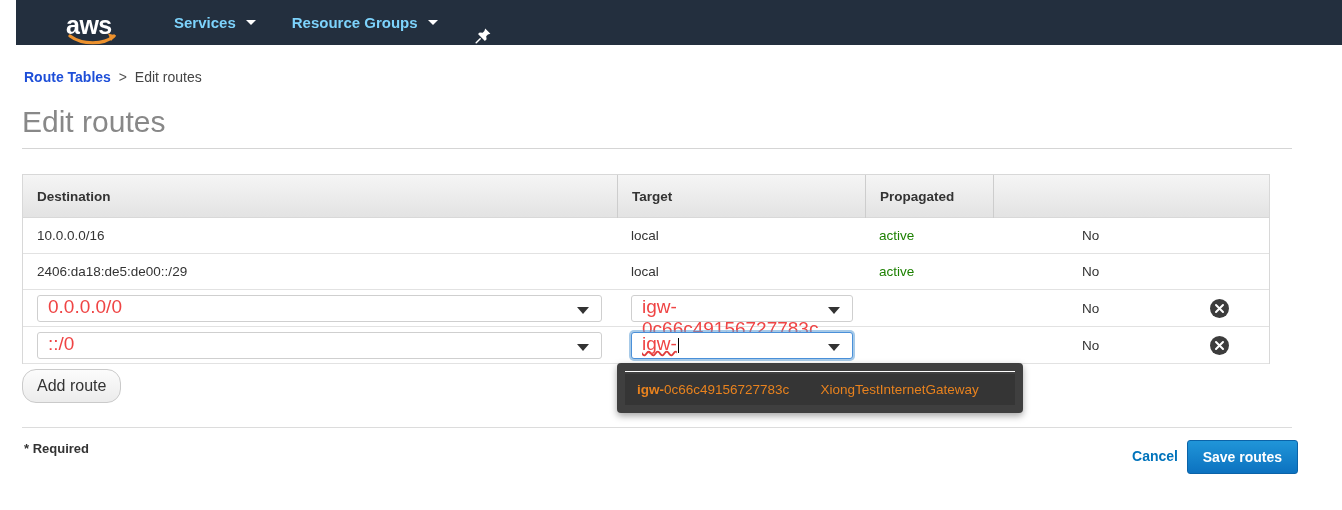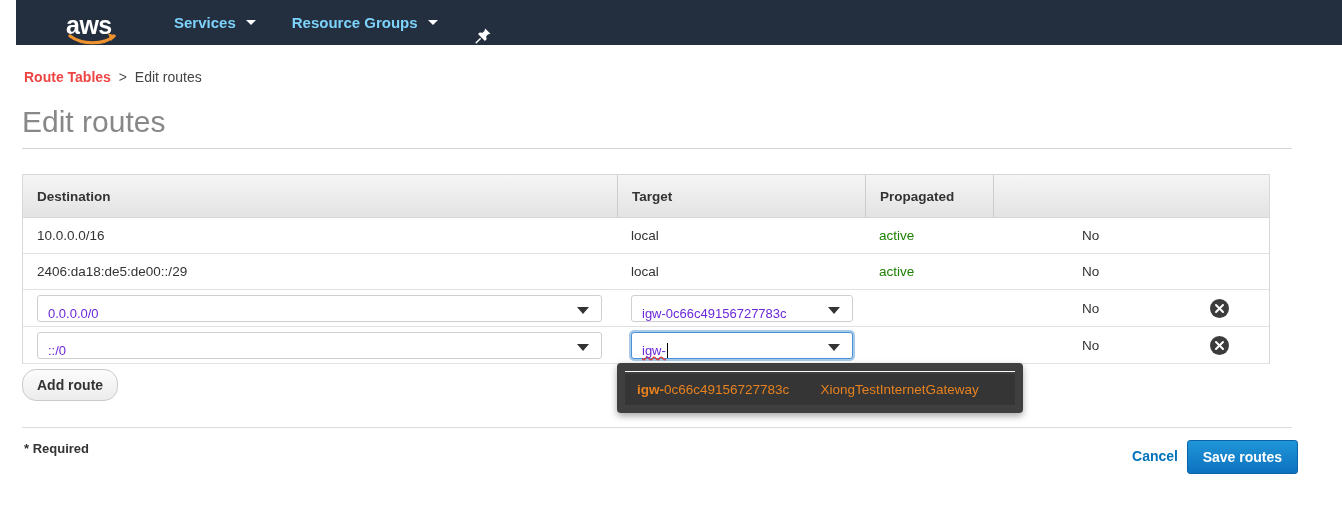--- a/index.html
+++ b/index.html
@@ -43,21 +43,21 @@
     border-right: 5px solid transparent;
     border-top: 5px solid #ffffff;
   }
   #nav-pin { margin-left: 32px; display: flex; align-items: center; cursor: pointer; }
 
   
   #breadcrumb {
     position: absolute; left: 24px; top: 69px;
     font-size: 14px; color: #444444;
   }
-  #breadcrumb .crumb-link { color: #ef4444; font-weight: bold; cursor: pointer; }
+  #breadcrumb .crumb-link { color: #1d4ed8; font-weight: bold; cursor: pointer; }
   #breadcrumb .crumb-sep { color: #555555; margin: 0 4px; }
   #breadcrumb .crumb-current { color: #444444; }
 
   #page-title {
     position: absolute; left: 22px; top: 105px;
     font-size: 30px; color: #888888; font-weight: normal;
   }
   #title-rule {
     position: absolute; left: 22px; top: 148px;
     width: 1270px; height: 1px; background: #d5d5d5;
@@ -95,22 +95,22 @@
   .td { padding-left: 14px; display: flex; align-items: center; height: 100%; }
   .status-active { color: #1d8102; }
 
   
   .combo {
     position: relative;
     height: 27px;
     border: 1px solid #cfcfcf;
     border-radius: 3px;
     background: #ffffff;
-    display: flex; align-items: flex-end;
-    font-size: 13px; color: #6d28d9;
+    display: flex; align-items: flex-start;
+    font-size: 19px; color: #ef4444;
     cursor: text;
   }
   .combo .val { padding-left: 10px; }
   .combo-dest { width: 565px; }
   .combo-target { width: 222px; }
   .combo .arrow {
     position: absolute; right: 12px; top: 11px;
     width: 0; height: 0;
     border-left: 6px solid transparent;
     border-right: 6px solid transparent;
@@ -159,21 +159,21 @@
     cursor: pointer;
   }
   .suggest-item .sid { padding-left: 12px; }
   .suggest-item .sid b { font-weight: bold; }
   .suggest-item .sname { margin-left: 31px; }
 
   
   #add-route-button {
     position: absolute; left: 22px; top: 369px;
     padding: 7px 14px;
-    font-size: 14px; font-weight: bold; color: #333333;
+    font-size: 16px; font-weight: normal; color: #333333;
     background: linear-gradient(to bottom, #fcfcfc 0%, #ececec 100%);
     border: 1px solid #cacaca;
     border-radius: 14px;
     cursor: pointer;
   }
 
   
   #footer-rule {
     position: absolute; left: 22px; top: 427px;
     width: 1270px; height: 1px; background: #dcdcdc;

